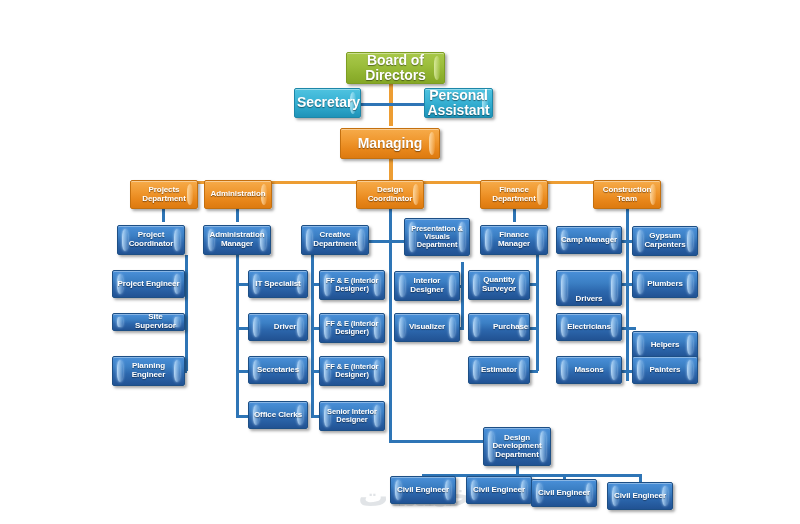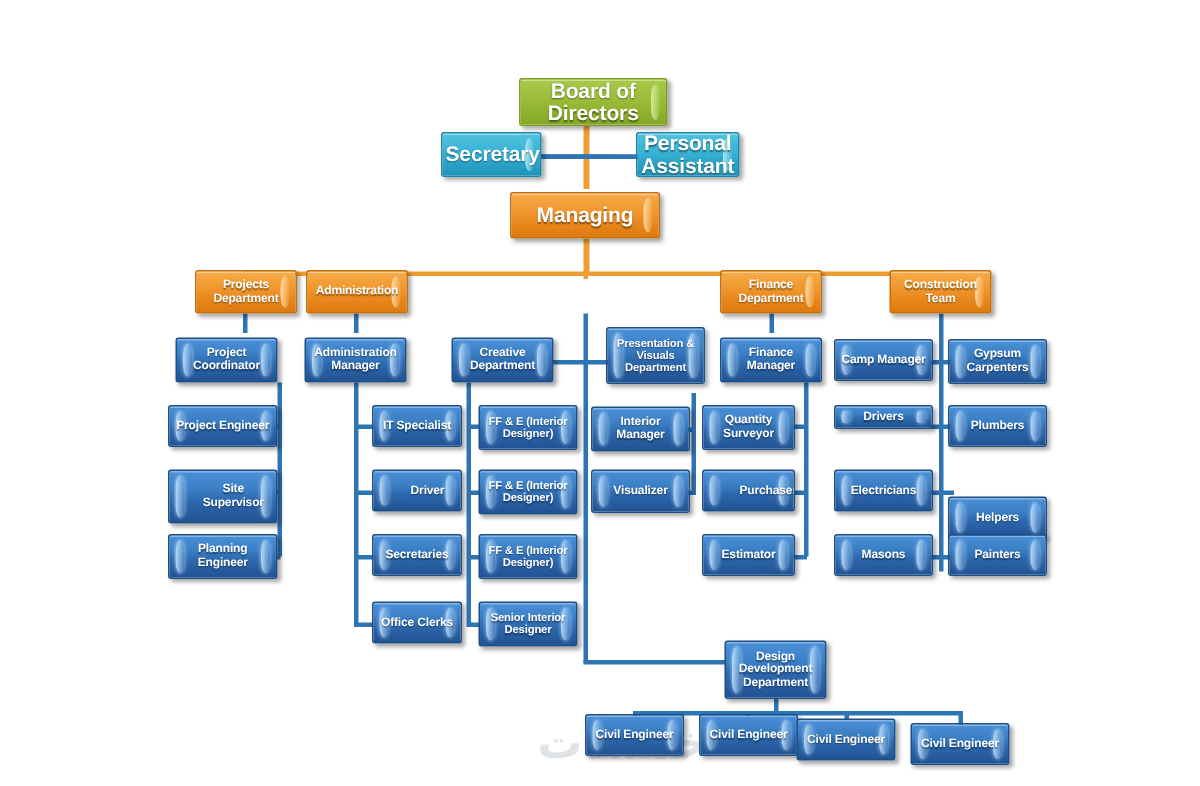--- a/index.html
+++ b/index.html
@@ -229,34 +229,37 @@
   <div class="node orange-box fs-title" style="left:340px; top:128px; width:100px; height:31px;">
     <span class="lbl">Managing</span>
   </div>
 
   <div class="node orange-box fs-mid" style="left:130px; top:180px; width:68px; height:29px;">
     <span class="lbl">Projects Department</span>
   </div>
   <div class="node orange-box fs-mid" style="left:204px; top:180px; width:68px; height:29px;">
     <span class="lbl">Administration</span>
   </div>
+  <div class="node orange-box fs-mid" style="left:356px; top:180px; width:68px; height:29px;">
+    <span class="lbl">Design Coordinator</span>
+  </div>
   <div class="node orange-box fs-mid" style="left:480px; top:180px; width:68px; height:29px;">
     <span class="lbl">Finance Department</span>
   </div>
   <div class="node orange-box fs-mid" style="left:593px; top:180px; width:68px; height:29px;">
     <span class="lbl">Construction Team</span>
   </div>
 
   <div class="node blue fs-mid" style="left:117px; top:225px; width:68px; height:30px;">
     <span class="lbl">Project Coordinator</span>
   </div>
   <div class="node blue fs-mid" style="left:112px; top:270px; width:73px; height:28px;">
     <span class="lbl">Project Engineer</span>
   </div>
-  <div class="node blue fs-mid" style="left:112px; top:313px; width:73px; height:36px;padding-left:16px;">
+  <div class="node blue fs-mid" style="left:112px; top:313px; width:73px; height:18px;padding-left:16px;">
     <span class="lbl">Site Supervisor</span>
   </div>
   <div class="node blue fs-mid" style="left:112px; top:356px; width:73px; height:30px;">
     <span class="lbl">Planning Engineer</span>
   </div>
 
   <div class="node blue fs-mid" style="left:203px; top:225px; width:68px; height:30px;">
     <span class="lbl">Administration Manager</span>
   </div>
   <div class="node blue fs-mid" style="left:248px; top:270px; width:60px; height:28px;">
@@ -285,21 +288,21 @@
     <span class="lbl">FF &amp; E (Interior Designer)</span>
   </div>
   <div class="node blue fs-small" style="left:319px; top:401px; width:66px; height:30px;">
     <span class="lbl">Senior Interior Designer</span>
   </div>
 
   <div class="node blue fs-small" style="left:404px; top:218px; width:66px; height:38px;">
     <span class="lbl">Presentation &amp; Visuals Department</span>
   </div>
   <div class="node blue fs-mid" style="left:394px; top:271px; width:66px; height:30px;">
-    <span class="lbl">Interior Manager</span>
+    <span class="lbl">Interior Designer</span>
   </div>
   <div class="node blue fs-mid" style="left:480px; top:225px; width:68px; height:30px;">
     <span class="lbl">Finance Manager</span>
   </div>
 
   <div class="node blue fs-mid" style="left:394px; top:313px; width:66px; height:29px;">
     <span class="lbl">Visualizer</span>
   </div>
   <div class="node blue fs-mid" style="left:468px; top:270px; width:62px; height:30px;">
     <span class="lbl">Quantity Surveyor</span>
@@ -307,21 +310,21 @@
   <div class="node blue fs-mid" style="left:468px; top:313px; width:62px; height:28px;padding-left:24px;">
     <span class="lbl">Purchaser</span>
   </div>
   <div class="node blue fs-mid" style="left:468px; top:356px; width:62px; height:28px;">
     <span class="lbl">Estimator</span>
   </div>
 
   <div class="node blue fs-mid" style="left:556px; top:226px; width:66px; height:28px;">
     <span class="lbl">Camp Manager</span>
   </div>
-  <div class="node blue fs-mid" style="left:556px; top:270px; width:66px; height:16px;">
+  <div class="node blue fs-mid" style="left:556px; top:270px; width:66px; height:36px;align-items:flex-end;">
     <span class="lbl">Drivers</span>
   </div>
   <div class="node blue fs-mid" style="left:556px; top:313px; width:66px; height:28px;">
     <span class="lbl">Electricians</span>
   </div>
   <div class="node blue fs-mid" style="left:556px; top:356px; width:66px; height:28px;">
     <span class="lbl">Masons</span>
   </div>
 
   <div class="node blue fs-mid" style="left:632px; top:226px; width:66px; height:30px;">

